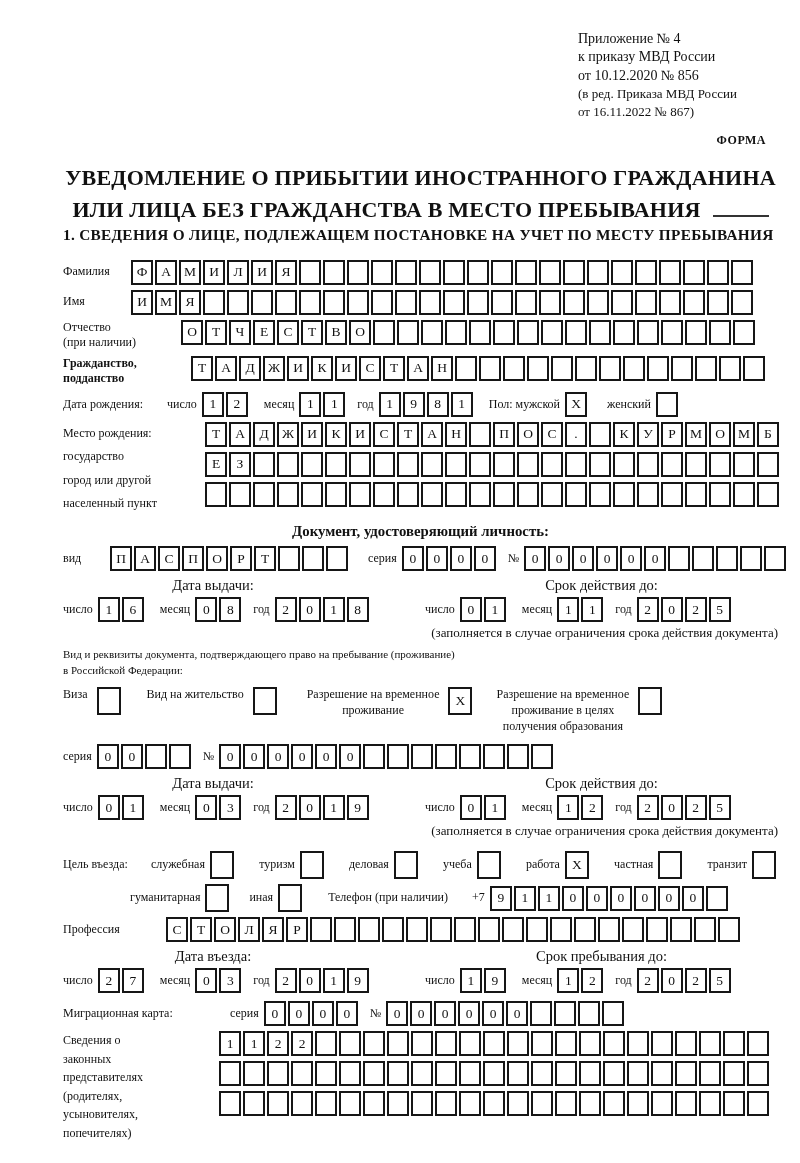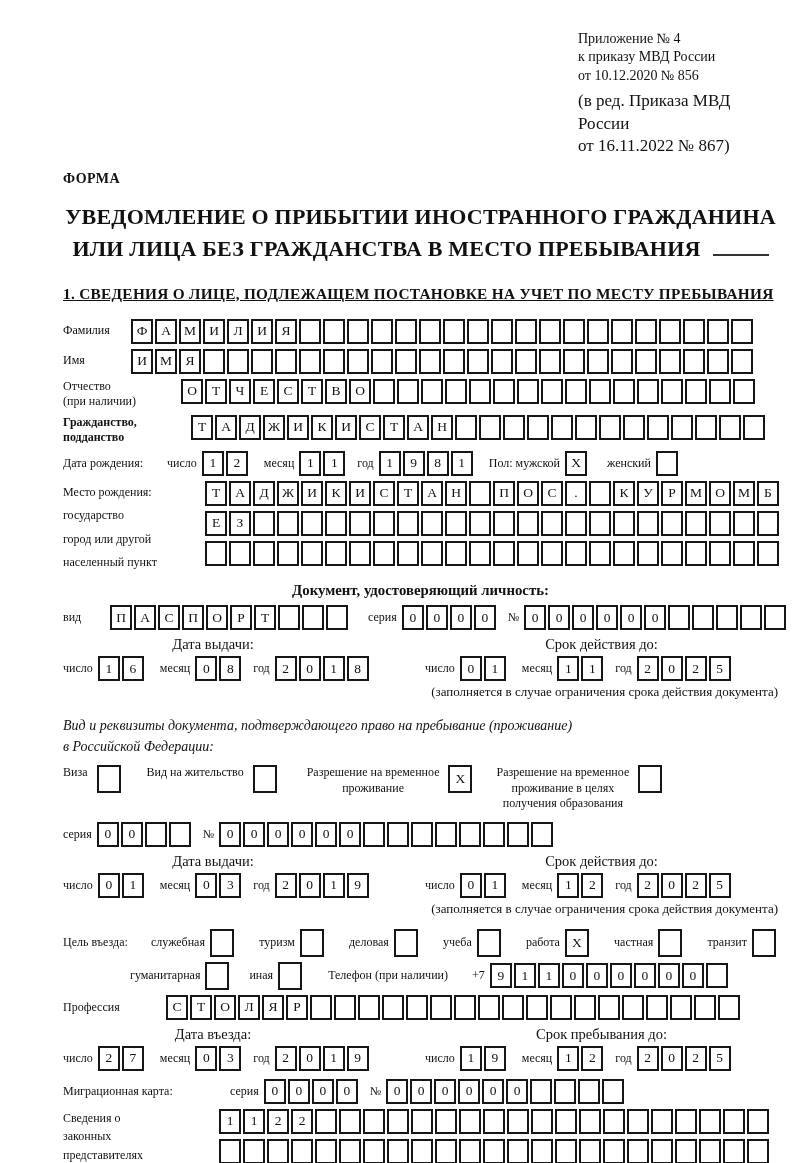--- a/index.html
+++ b/index.html
@@ -3,29 +3,29 @@
 <meta charset="utf-8">
 <style>
   * { margin:0; padding:0; box-sizing:content-box; }
   html,body { background:#fff; }
   body { width:800px; height:1163px; overflow:hidden; color:#111;
          font-family:"Liberation Serif","DejaVu Serif",serif; }
   .page { width:715px; padding:30px 22px 0 63px; }
 
   
   .annex { width:200px; margin-left:auto; font-size:14px; line-height:1.32; }
-  .annex .amend { font-size:17px; margin-top:5px; }
+  .annex .amend { font-size:13px; }
   .pre { white-space:pre-line; }
-  .forma { font-weight:bold; font-size:14px; letter-spacing:.5px;
+  .forma { text-align:right; font-weight:bold; font-size:12px; letter-spacing:.5px;
            margin-top:13px; padding-right:12px; }
   .title { text-align:center; font-weight:bold; font-size:22px; line-height:1.45;
            margin-top:14px; letter-spacing:.2px; }
   .blank { display:inline-block; width:56px; border-bottom:2.5px solid #333;
            height:13px; margin-left:12px; }
-  .sect { font-weight:bold; font-size:15.3px; margin-top:20px; letter-spacing:.3px;text-decoration:underline; }
+  .sect { font-weight:bold; font-size:15.3px; letter-spacing:.3px; }
 
   
   .cell { display:inline-flex; width:18px; height:21px; border:2px solid #161616;
           margin-right:2px; align-items:center; justify-content:center;
           font-size:13.5px; background:#fff; flex:none; }
   .cell.big { width:20px; height:24px; }
   .cells { display:inline-flex; flex:none; }
 
   .rows { margin-top:16px; }
   .row { display:flex; align-items:center; margin-bottom:5px; }
@@ -41,21 +41,21 @@
   .mr24{margin-right:24px;}
 
   .dochead { text-align:center; font-weight:bold; font-size:14.8px; margin:8px 0 6px; }
 
   .dpair { display:flex; margin-top:6px; }
   .dp-l { width:362px; } .dp-r { flex:1; }
   .dp-head { text-align:center; font-size:14.5px; margin-bottom:3px; }
   .dp-row { display:flex; align-items:center; }
   .dp-note { text-align:right; font-size:13px; margin-top:3px; margin-bottom:4px; }
 
-  .intro { font-size:14px; line-height:1.45; margin-top:16px;font-style:italic; }
+  .intro { font-size:11px; line-height:1.45; margin-top:6px; }
   .chk-row { display:flex; align-items:flex-start; margin-top:8px; margin-bottom:10px; }
   .chk-opt { display:flex; align-items:flex-start; flex:none; }
   .chk-opt .lbl { margin-right:9px; }
   .chk-opt .ctr { text-align:center; }
   .indent { margin-left:67px; }
 </style>
 </head>
 <body>
 
 <div class="page">

